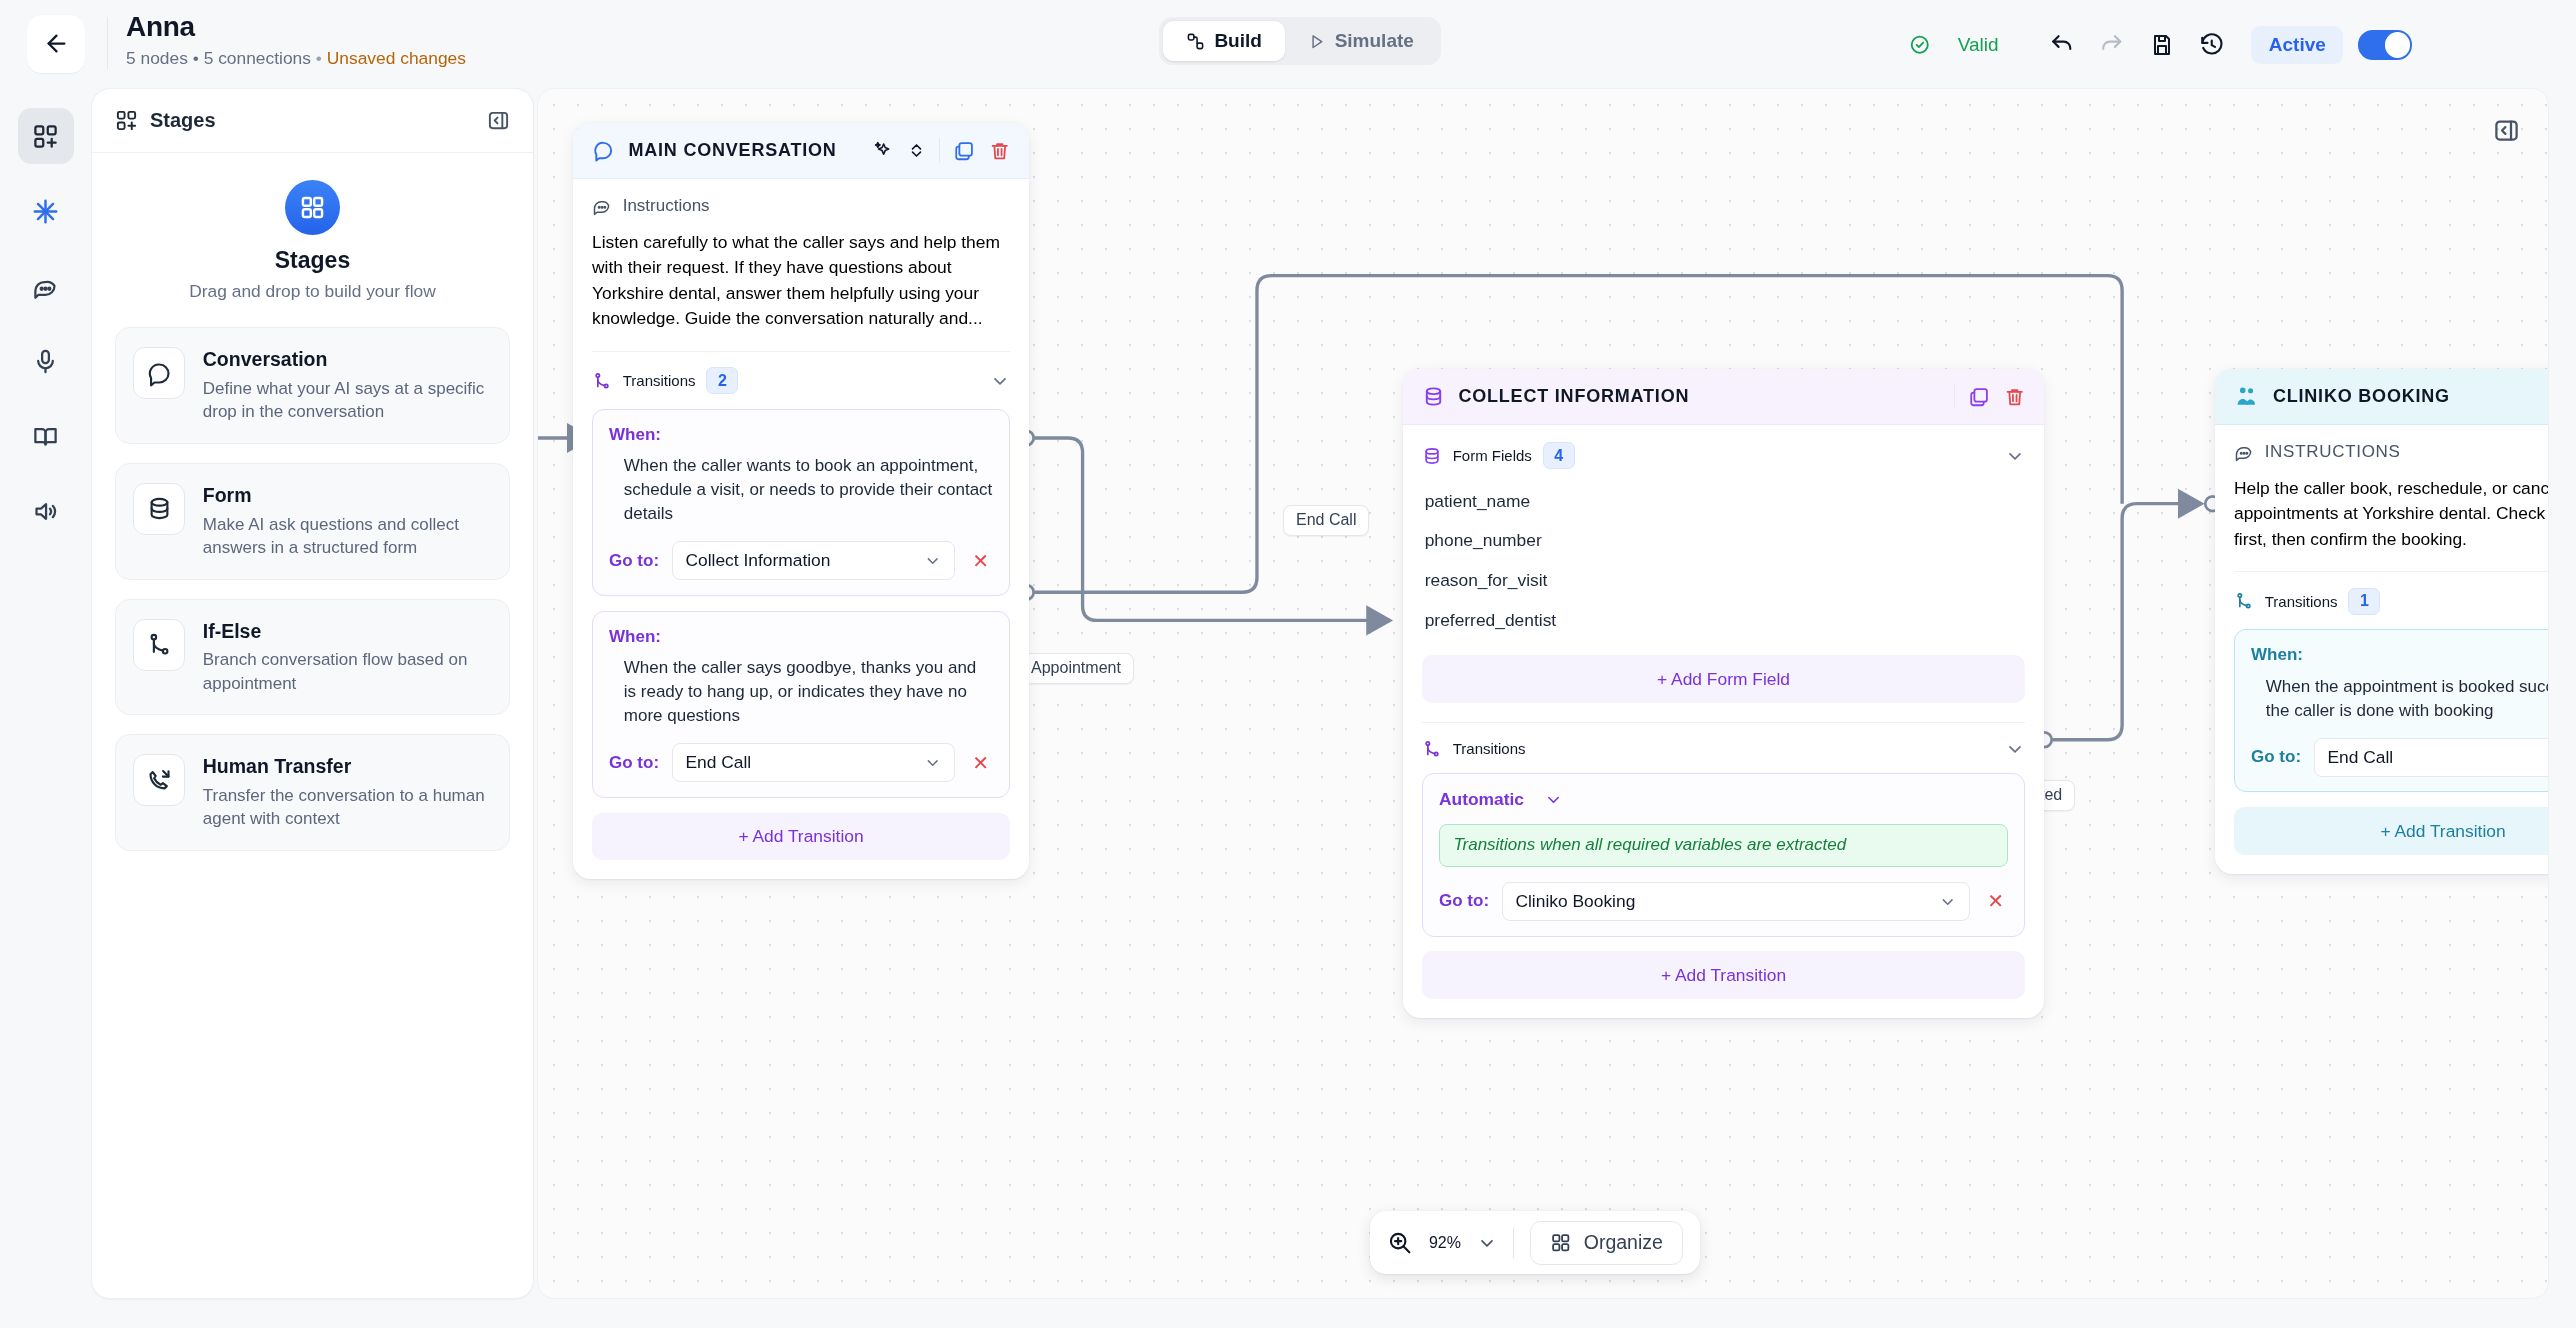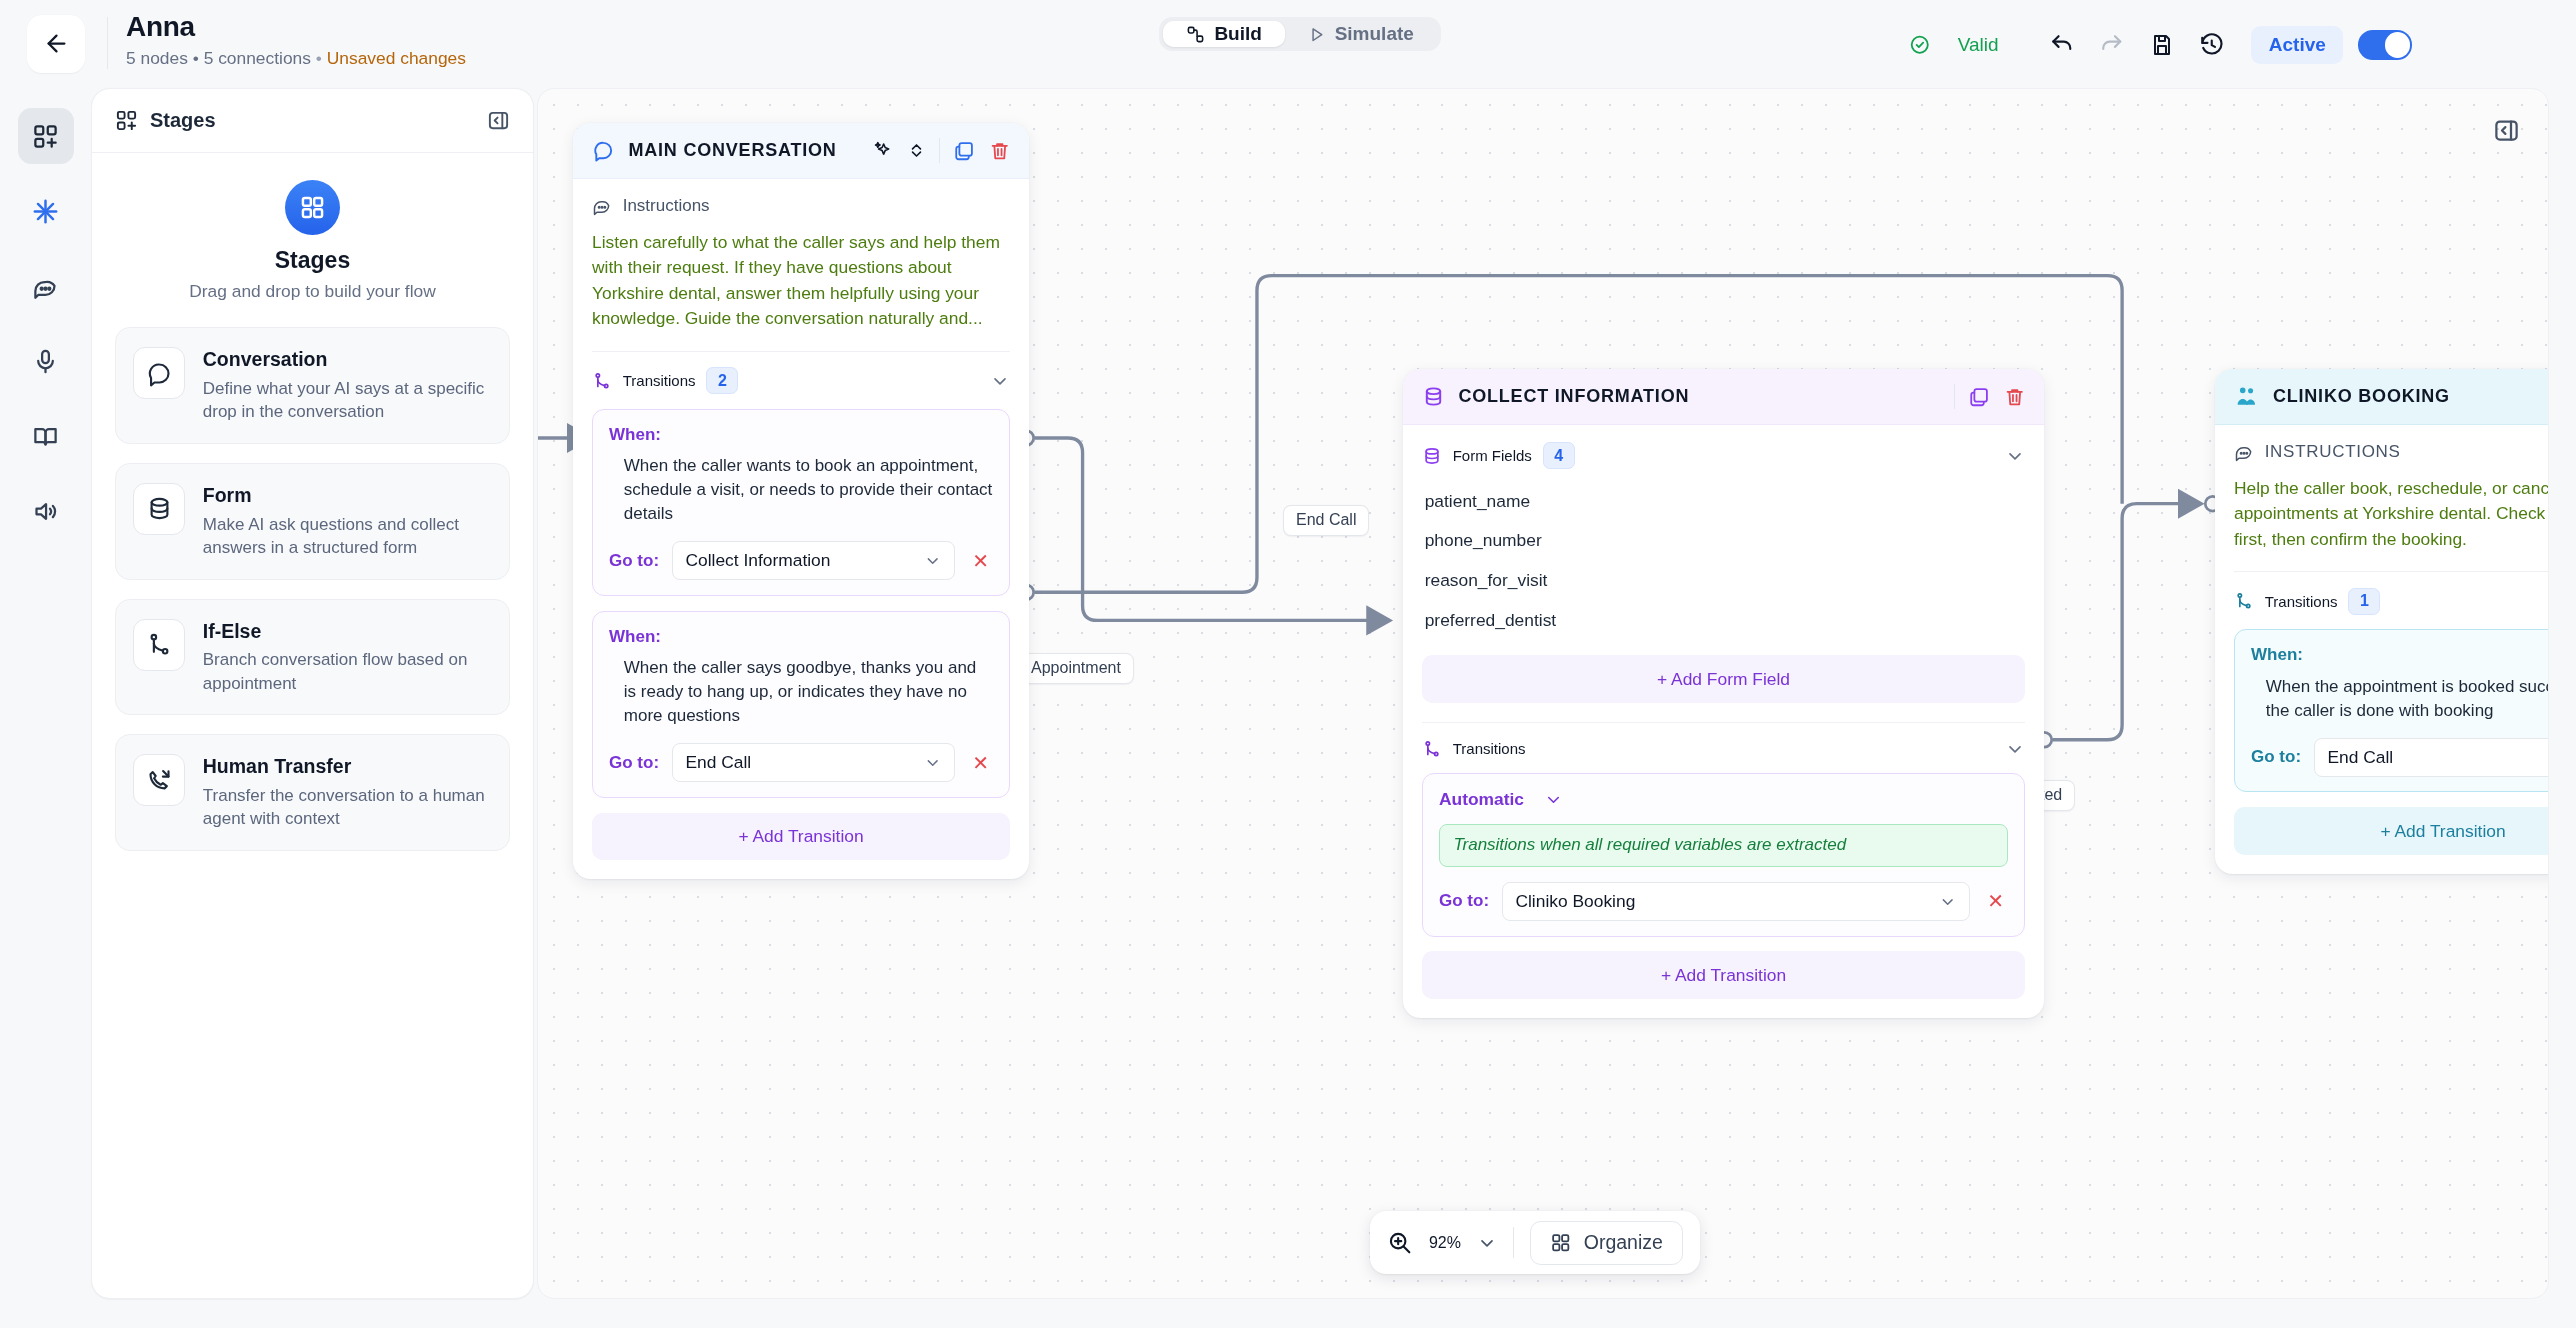--- a/index.html
+++ b/index.html
@@ -31,21 +31,21 @@
   .title-block .sub .warn { color: #b5650b; }
   .title-block .sub .dotsep { color: #98a2b3; }
 
   .seg {
     position: absolute; left: 1159px; top: 17.4px;
     background: #eceef1; border-radius: 13.4px; padding: 4px;
     display: flex; align-items: center; gap: 0px;
   }
   .seg-item {
     display: flex; align-items: center; gap: 9.4px;
-    padding: 2px 23px; border-radius: 10.7px;
+    padding: 9px 23px; border-radius: 10.7px;
     font-size: 19px; font-weight: 600; color: #667085; cursor: pointer;
     white-space: nowrap;
   }
   .seg-item.active { background: #ffffff; color: #101828; box-shadow: 0 0.7px 2px rgba(16,24,40,.10); }
 
   .top-right { position: absolute; right: 28px; top: 20px; display: flex; align-items: center; gap: 0; }
   .valid-pill { display: flex; align-items: center; gap: 27px; font-size: 19px; color: #12a150; font-weight: 500; margin-right: 38px; white-space: nowrap; }
   .icon-btn { width: 50px; height: 50px; display: flex; align-items: center; justify-content: center; cursor: pointer; border-radius: 9.4px; }
   .active-pill {
     background: #e8f0fe; color: #2563eb; font-size: 19px; font-weight: 600;
@@ -131,21 +131,21 @@
   .node-head {
     display: flex; align-items: center; gap: 13.4px;
     padding: 14.8px 19px; border-bottom: 0.7px solid #eef0f3;
   }
   .node-head .nh-title { font-size: 18px; font-weight: 700; letter-spacing: 0.8px; color: #101828; }
   .node-head .nh-tools { margin-left: auto; display: flex; align-items: center; gap: 13.4px; }
   .nh-sep { width: 1.3px; height: 25.5px; background: #e4e7ec; }
   .node-body { padding: 17.4px 19px 19px 19px; }
 
   .sec-label { display: flex; align-items: center; gap: 10.7px; font-size: 17px; color: #475467; }
-  .instr-text { margin-top: 13.4px; font-size: 17.4px; line-height: 1.46; color: #4d7c0f; }
+  .instr-text { margin-top: 13.4px; font-size: 17.4px; line-height: 1.46; color: #000000; }
 
   .divider { height: 0.7px; background: #eef0f3; margin: 19px 0 16px 0; }
 
   .sec-head { display: flex; align-items: center; gap: 10.7px; }
   .sec-head .sh-title { font-size: 15px; font-weight: 400; color: #101828; }
   .count-badge {
     background: #e8f0fe; color: #2563eb; font-size: 16px; font-weight: 700;
     border-radius: 6.7px; padding: 3.4px 10.7px; border: 0.7px solid #d6e4fd;
   }
   .sec-head .chev { margin-left: auto; cursor: pointer; display: flex; }

